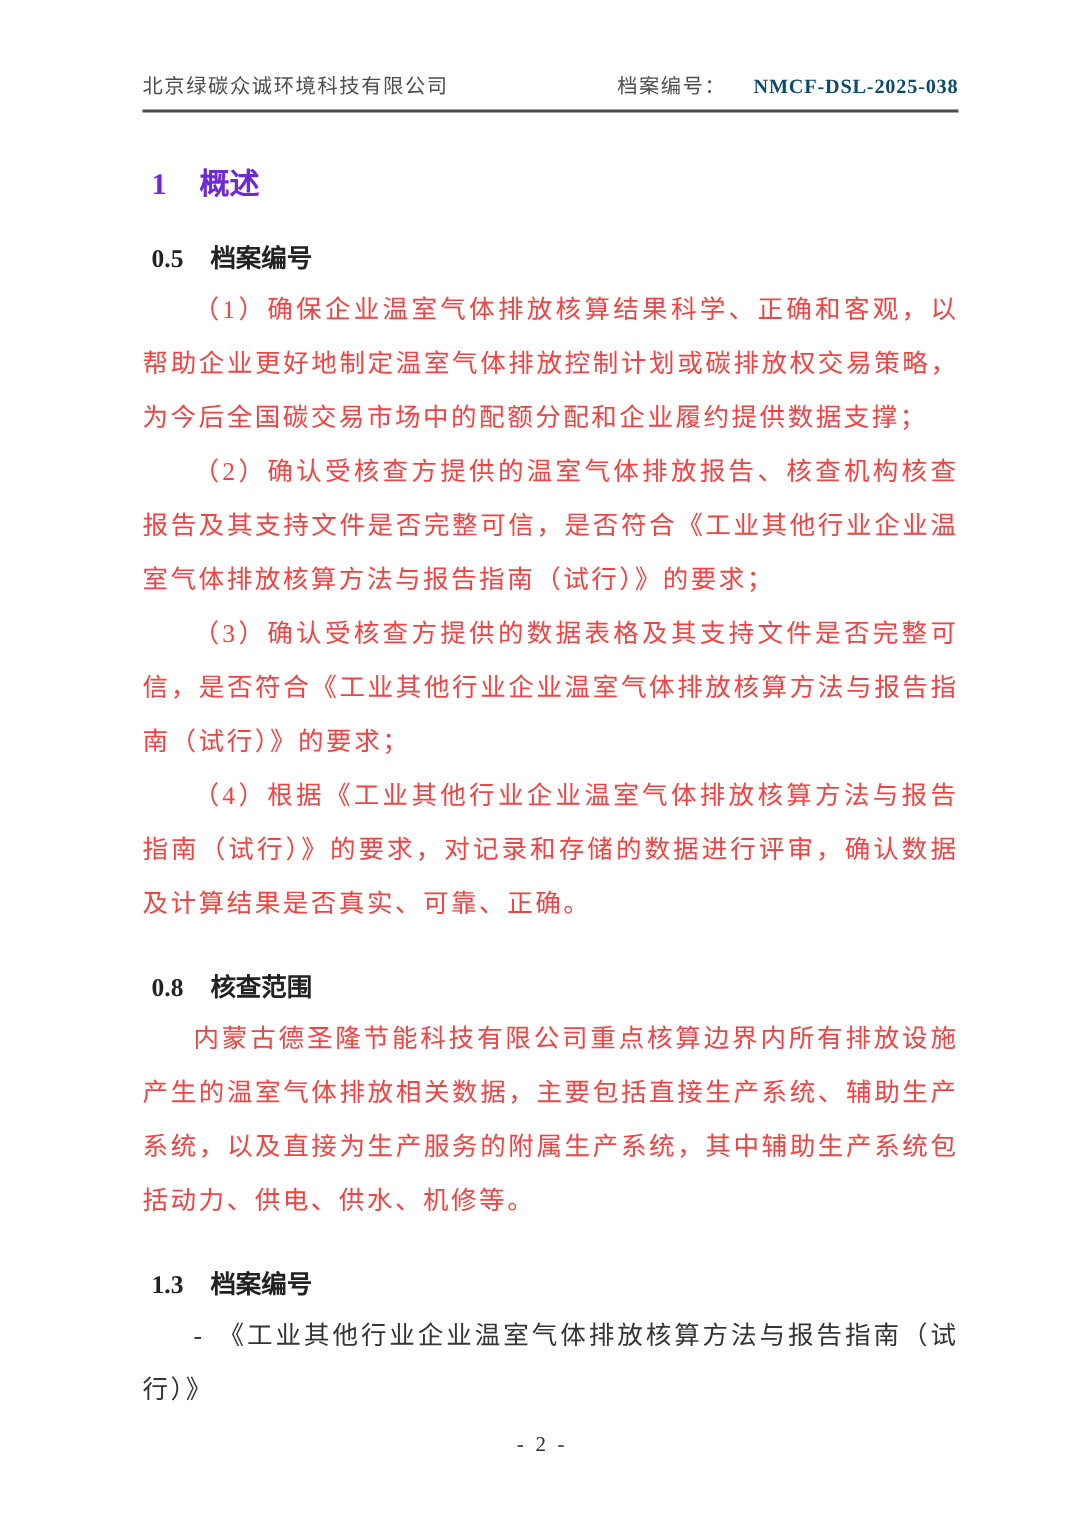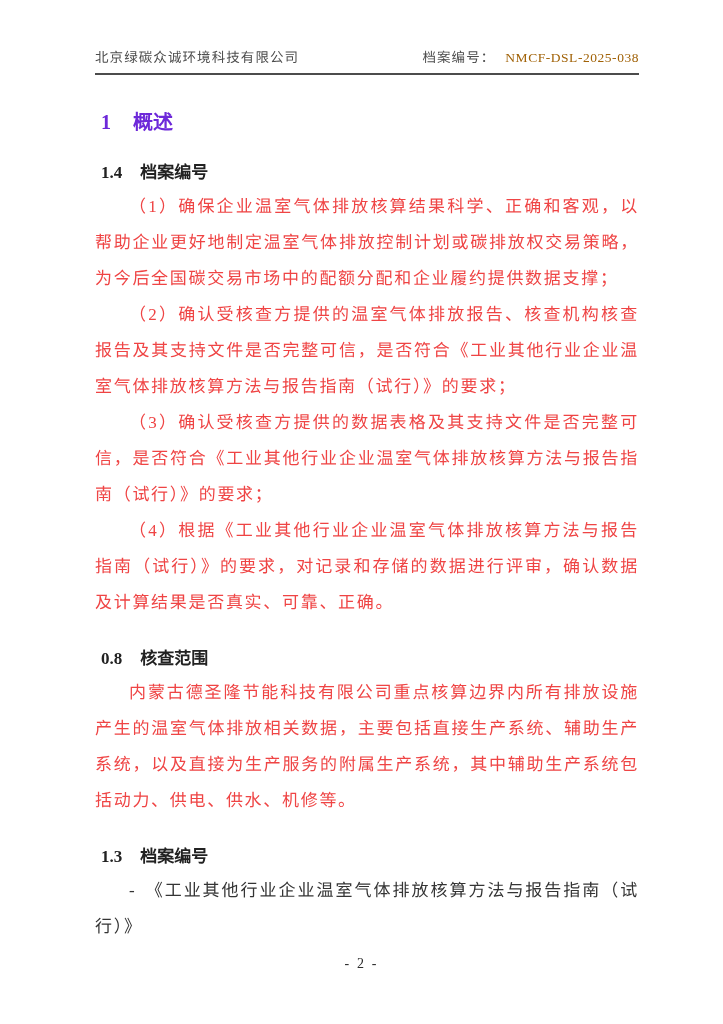--- a/index.html
+++ b/index.html
@@ -26,26 +26,26 @@
     align-items: flex-end;
     padding-bottom: 7px;
     border-bottom: 2px solid #4c4c4c;
     font-size: 13.5px;
     color: #4d4d4d;
     letter-spacing: 0.08em;
   }
   .doc-header .file-no {
     display: flex;
     align-items: baseline;
-    gap: 10px;
+    gap: 18px;
   }
   .doc-header .file-no-code {
-    font-weight: normal;
+    font-weight: bold;
     letter-spacing: 0.04em;
-    color: #a16207;
+    color: #0c4a6e;
   }
   
   .h1 {
     margin: 31px 0 0 6px;
     font-size: 20px;
     font-weight: bold;
     color: #6d28d9;
   }
   .h1 .sec-num { margin-right: 22px; }
   .h2 {
@@ -100,21 +100,21 @@
       <span>档案编号：</span>
       <span class="file-no-code">NMCF-DSL-2025-038</span>
     </span>
   </div>
 
   <div class="h1">
     <span class="sec-num">1</span><span>概述</span>
   </div>
 
   <div class="h2">
-    <span class="sec-num">1.4</span><span>档案编号</span>
+    <span class="sec-num">0.5</span><span>档案编号</span>
   </div>
   <p class="para">（1）确保企业温室气体排放核算结果科学、正确和客观，以帮助企业更好地制定温室气体排放控制计划或碳排放权交易策略，为今后全国碳交易市场中的配额分配和企业履约提供数据支撑；</p>
   <p class="para">（2）确认受核查方提供的温室气体排放报告、核查机构核查报告及其支持文件是否完整可信，是否符合《工业其他行业企业温室气体排放核算方法与报告指南（试行）》的要求；</p>
   <p class="para">（3）确认受核查方提供的数据表格及其支持文件是否完整可信，是否符合《工业其他行业企业温室气体排放核算方法与报告指南（试行）》的要求；</p>
   <p class="para">（4）根据《工业其他行业企业温室气体排放核算方法与报告指南（试行）》的要求，对记录和存储的数据进行评审，确认数据及计算结果是否真实、可靠、正确。</p>
 
   <div class="h2">
     <span class="sec-num">0.8</span><span>核查范围</span>
   </div>
   <p class="para">内蒙古德圣隆节能科技有限公司重点核算边界内所有排放设施产生的温室气体排放相关数据，主要包括直接生产系统、辅助生产系统，以及直接为生产服务的附属生产系统，其中辅助生产系统包括动力、供电、供水、机修等。</p>

